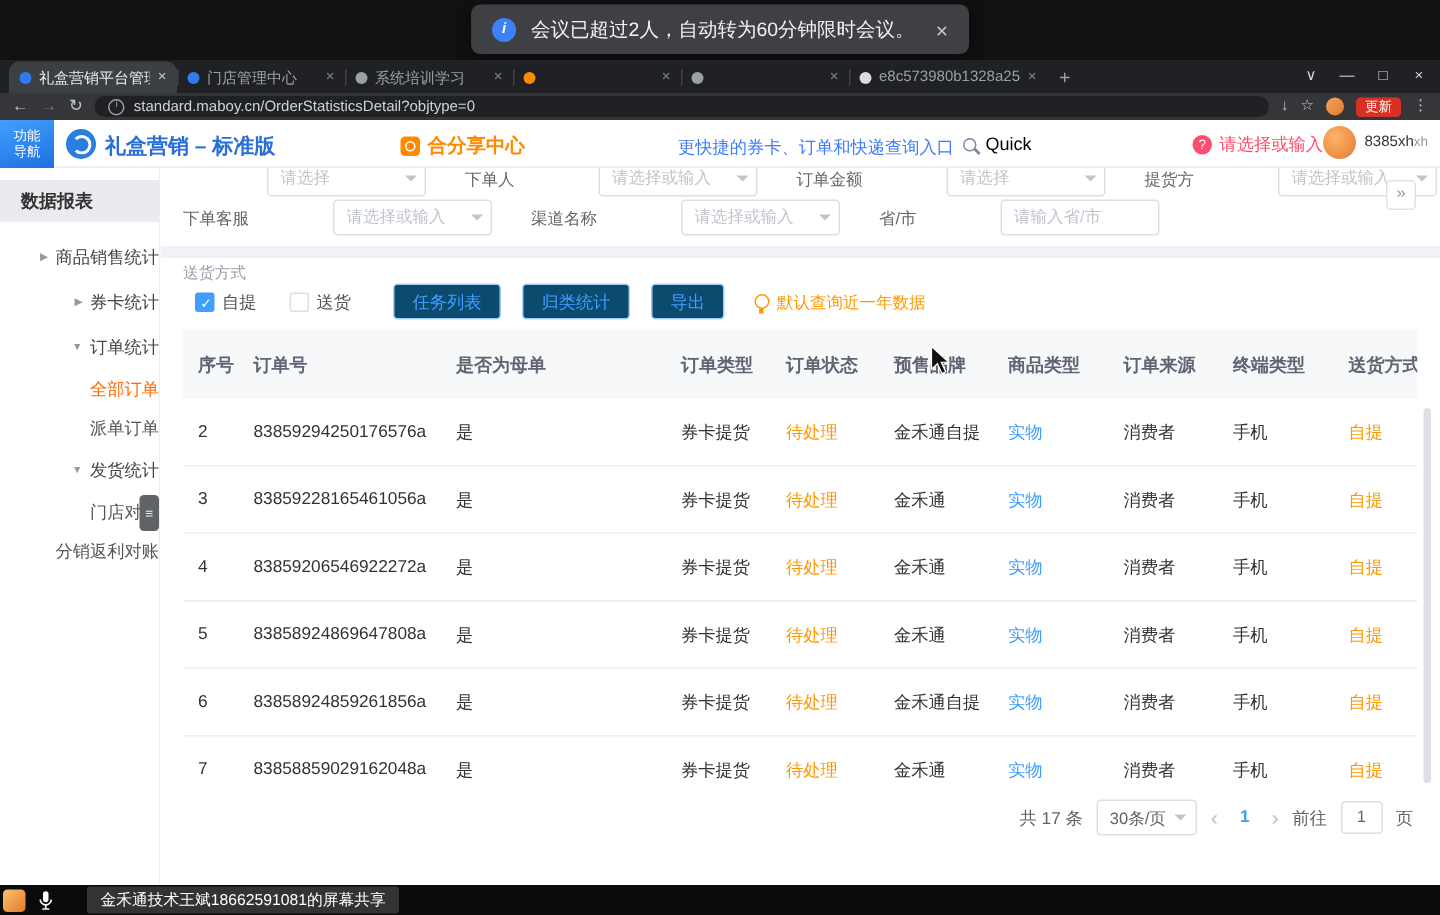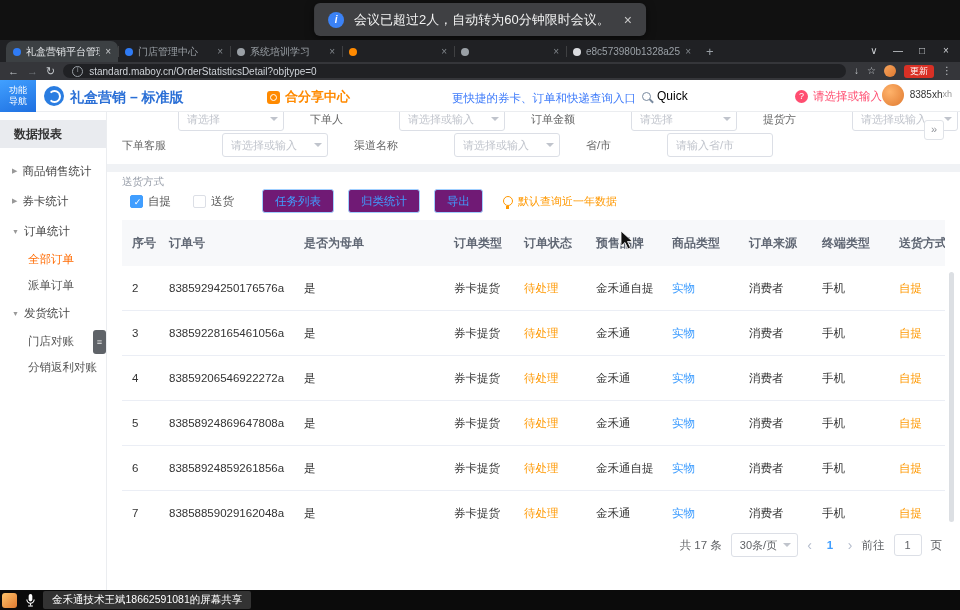--- a/index.html
+++ b/index.html
@@ -62,21 +62,21 @@
   .user{position:absolute;right:8px;top:4px;display:flex;align-items:center;gap:6px;}
   .avatar{width:22px;height:22px;border-radius:50%;background:radial-gradient(circle at 35% 35%,#ffb36b,#e07a30);}
   .user-names{display:flex;flex-direction:row;line-height:1.15;}
   .user-name{font-size:10px;color:#333;}
   .user-sub{font-size:9px;color:#999;}
   
   .sidebar{position:absolute;left:0;top:112px;width:107px;height:478px;background:#fff;border-right:1px solid #ebedf0;box-sizing:border-box;}
   .sb-section{margin-top:8px;height:28px;background:#e9ebef;display:flex;align-items:center;padding-left:14px;
         font-size:12px;color:#333;font-weight:bold;}
   .sb-menu{margin-top:8px;}
-  .sb-item{display:flex;align-items:center;cursor:pointer;white-space:nowrap;}
+  .sb-item{display:flex;align-items:center;cursor:pointer;white-space:nowrap;justify-content:flex-end;}
   .sb-item.group{height:30px;padding-left:12px;gap:5px;font-size:11.5px;color:#444;}
   .sb-item.sub{height:26px;padding-left:28px;font-size:11.5px;color:#555;}
   .sb-item.active{color:#ff6a00;}
   .sb-arrow{font-size:7px;color:#999;}
   .sb-handle{position:absolute;left:93px;top:218px;width:13px;height:24px;background:#5f6368;border-radius:3px;
         color:#e8e8e8;font-size:9px;display:flex;align-items:center;justify-content:center;}
   
   .content{position:absolute;left:107px;top:112px;width:853px;height:478px;background:#fff;overflow:hidden;}
   .frow{position:absolute;display:flex;align-items:center;height:26px;}
   .frow1{left:23px;top:-6px;}
@@ -94,21 +94,21 @@
   .gray-band{position:absolute;left:0;top:52px;width:853px;height:8px;background:#f0f2f5;}
   .delivery-label{position:absolute;left:15px;top:63px;font-size:10.5px;color:#9aa0ab;}
   .check-row{position:absolute;left:23px;top:76px;height:26px;display:flex;align-items:center;}
   .chk{display:flex;align-items:center;margin-right:22px;cursor:pointer;}
   .box{width:13px;height:13px;box-sizing:border-box;border:1px solid #dcdfe6;border-radius:2px;background:#fff;position:relative;}
   .box.on{background:#409eff;border-color:#409eff;}
   .box.on::after{content:"✓";position:absolute;left:0;top:0;width:13px;line-height:12px;text-align:center;color:#fff;font-size:9px;}
   .chk-label{margin-left:5px;font-size:11.5px;color:#555;}
   .btn-row{display:flex;align-items:center;margin-left:6px;}
   .btn{height:24px;padding:0 12px;border:1px solid #a0cfff;border-radius:3px;color:#409eff;font-size:11.5px;
-        background:#701a75;margin-right:14px;cursor:pointer;white-space:nowrap;}
+        background:#0c4a6e;margin-right:14px;cursor:pointer;white-space:nowrap;}
   .tip{display:flex;align-items:center;gap:5px;color:#ff9800;font-size:11px;margin-left:6px;white-space:nowrap;}
   .bulb{width:8px;height:8px;border:1.3px solid #ff9800;border-radius:50%;position:relative;display:inline-block;}
   .bulb::after{content:"";position:absolute;left:2.2px;bottom:-4px;width:2.5px;height:3px;background:#ff9800;}
   
   .twrap{position:absolute;left:15px;top:108px;width:823px;height:304px;overflow:hidden;}
   .thead{display:flex;align-items:center;height:46px;background:#f7f8fa;}
   .cell{box-sizing:border-box;padding-left:10px;white-space:nowrap;overflow:hidden;flex:none;}
   .cell.h{font-size:12px;color:#5f6673;font-weight:bold;}
   .trow{display:flex;align-items:center;height:44px;border-bottom:1px solid #ebeef5;font-size:11.5px;color:#333;}
   .cell.st{color:#ff9800;}
@@ -121,21 +121,21 @@
   .psize{position:relative;height:24px;border:1px solid #dcdfe6;border-radius:3px;display:flex;align-items:center;
         padding:0 20px 0 8px;font-size:11px;color:#606266;box-sizing:border-box;}
   .parrow{color:#b4bccc;font-size:14px;}
   .pcur{color:#409eff;font-weight:bold;width:18px;text-align:center;}
   .pgoto-input{width:28px;height:22px;border:1px solid #dcdfe6;border-radius:3px;text-align:center;font-size:11px;
         color:#606266;box-sizing:border-box;outline:none;}
   
   .bottombar{position:absolute;left:0;top:590px;width:960px;height:20px;background:#0b0b0b;display:flex;align-items:center;}
   .bb-avatar{width:15px;height:15px;border-radius:3px;margin-left:2px;background:linear-gradient(135deg,#ffc36b,#e07a30);flex:none;}
   .bb-mic{margin-left:8px;flex:none;display:flex;}
-  .bb-chip{margin-left:7px;height:18px;background:#333;border-radius:2px;display:flex;align-items:center;
+  .bb-chip{margin-left:22px;height:18px;background:#333;border-radius:2px;display:flex;align-items:center;
         padding:0 9px;color:#fff;font-size:10.5px;white-space:nowrap;}
   
   .cursor{position:absolute;left:620px;top:230px;z-index:99;pointer-events:none;}
 </style>
 </head>
 <body>
 
 <div class="stage">
 
   <div class="topbar">

